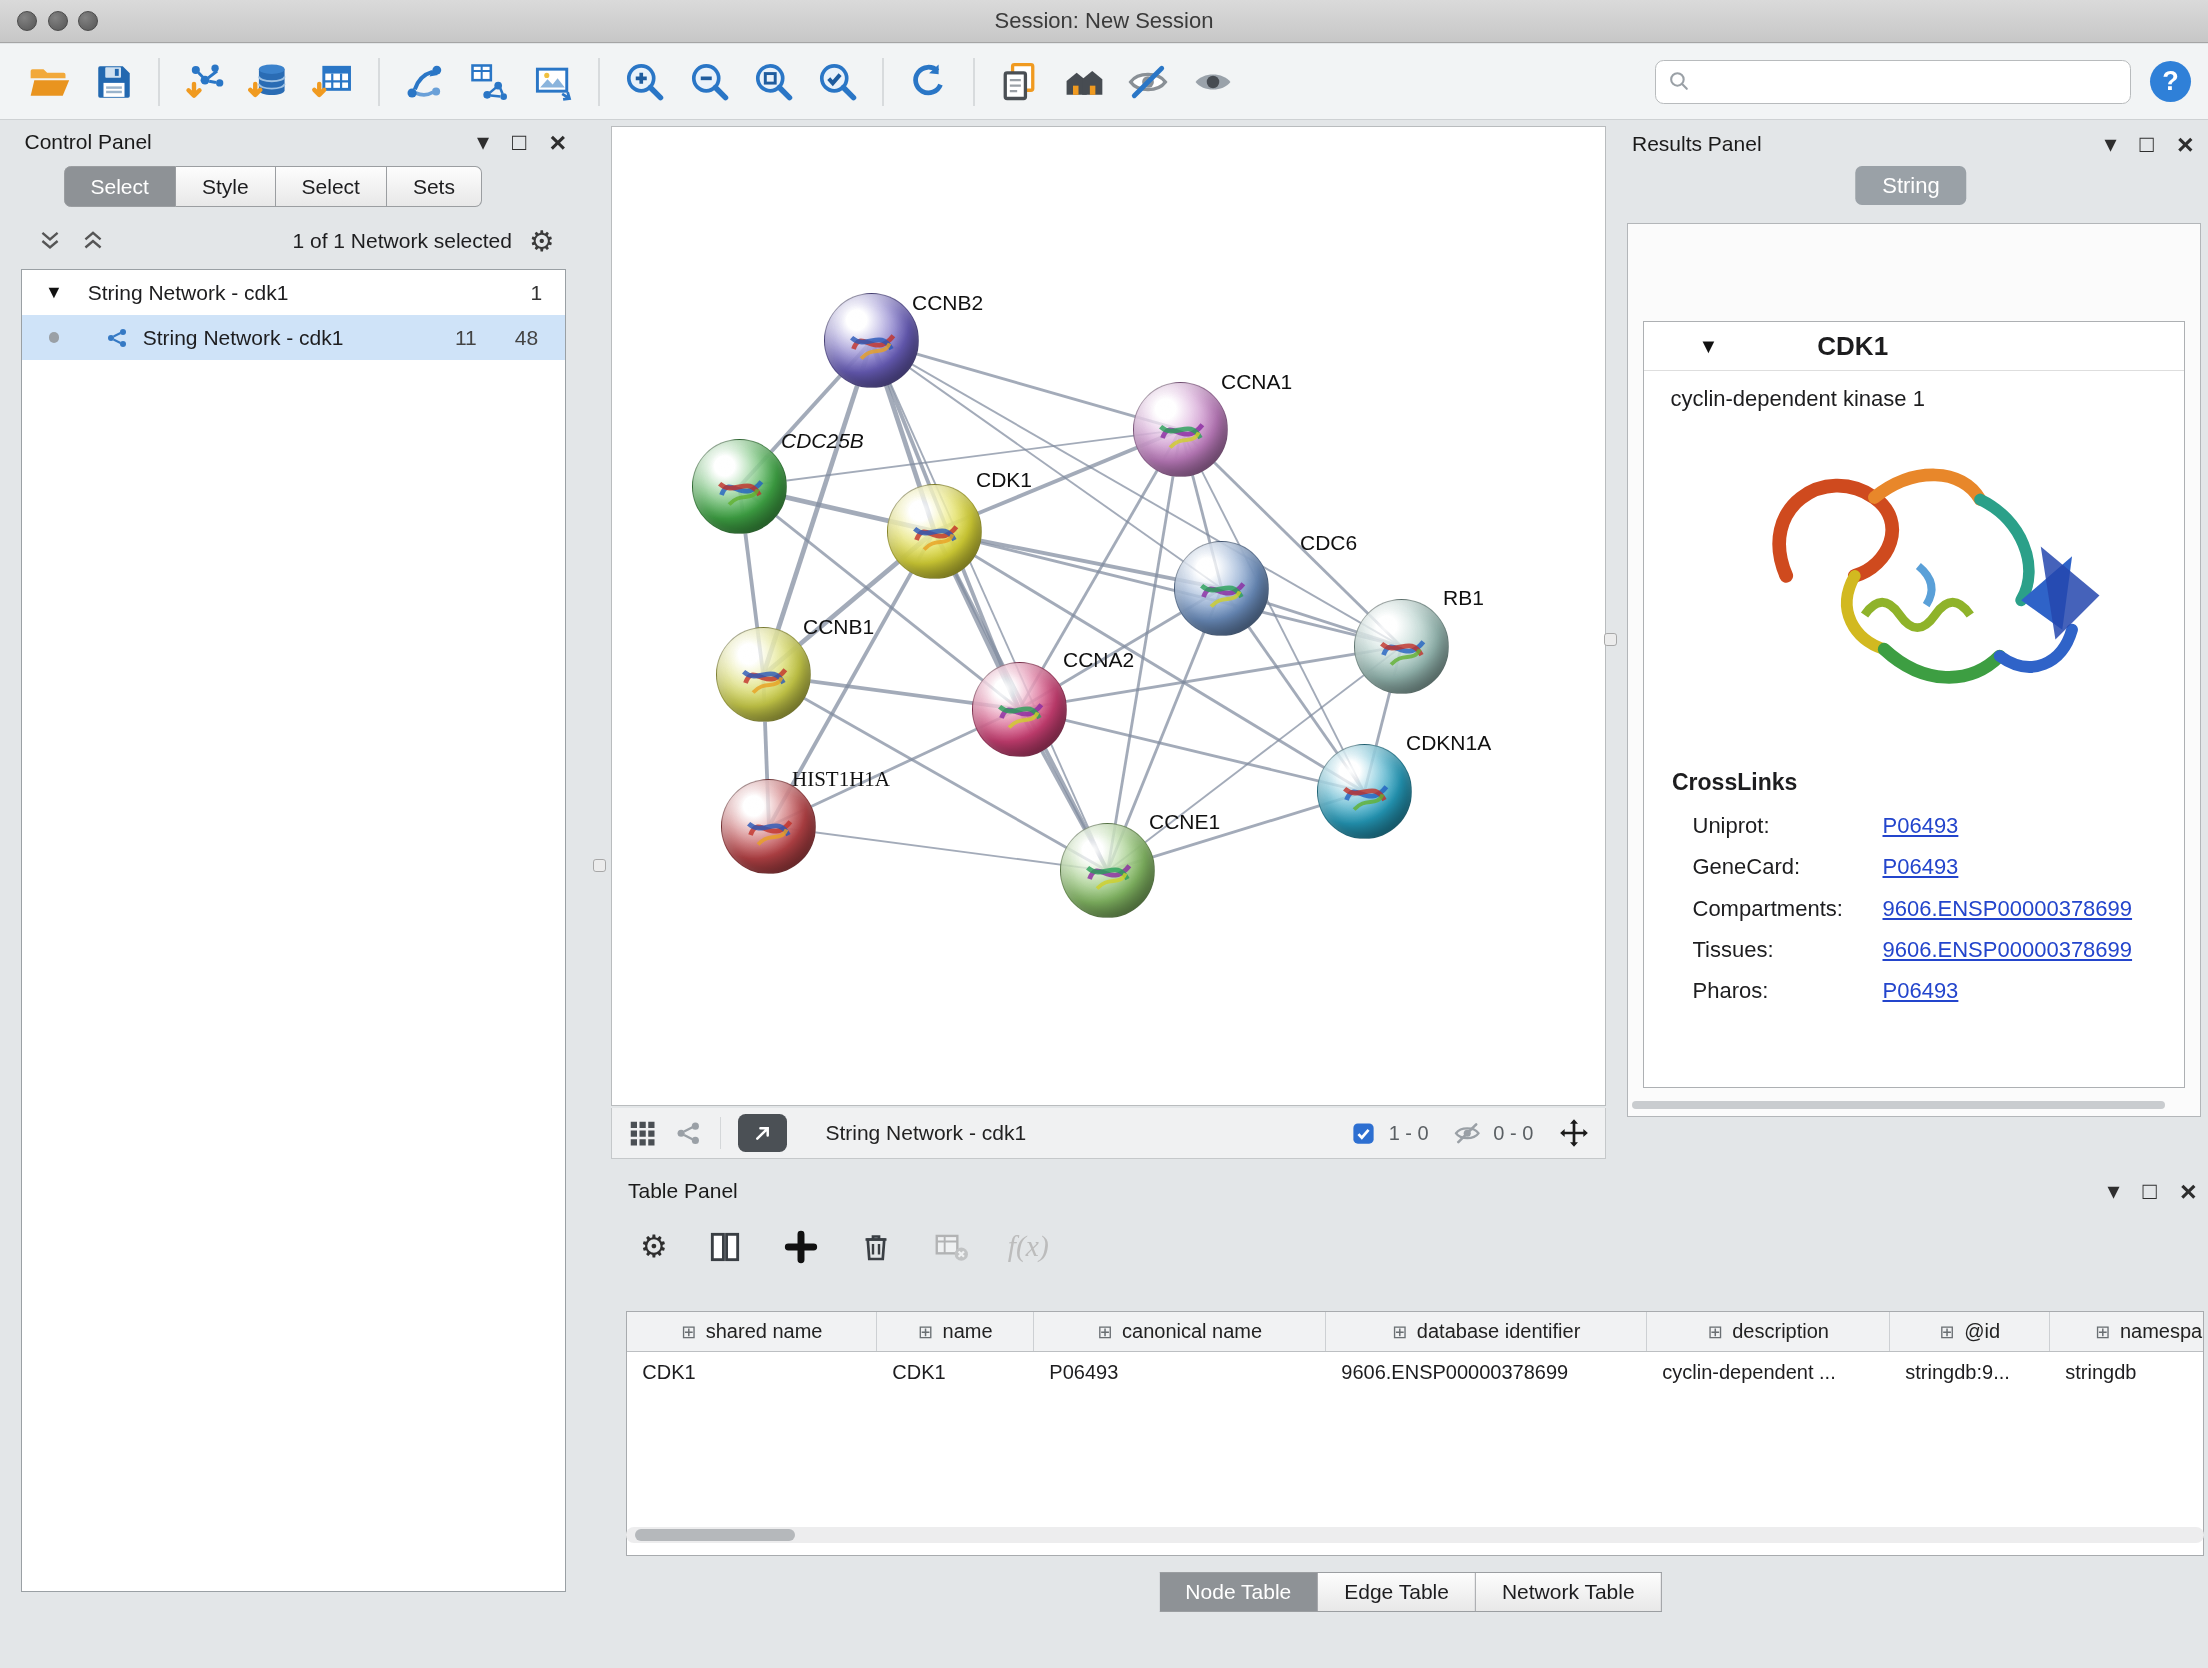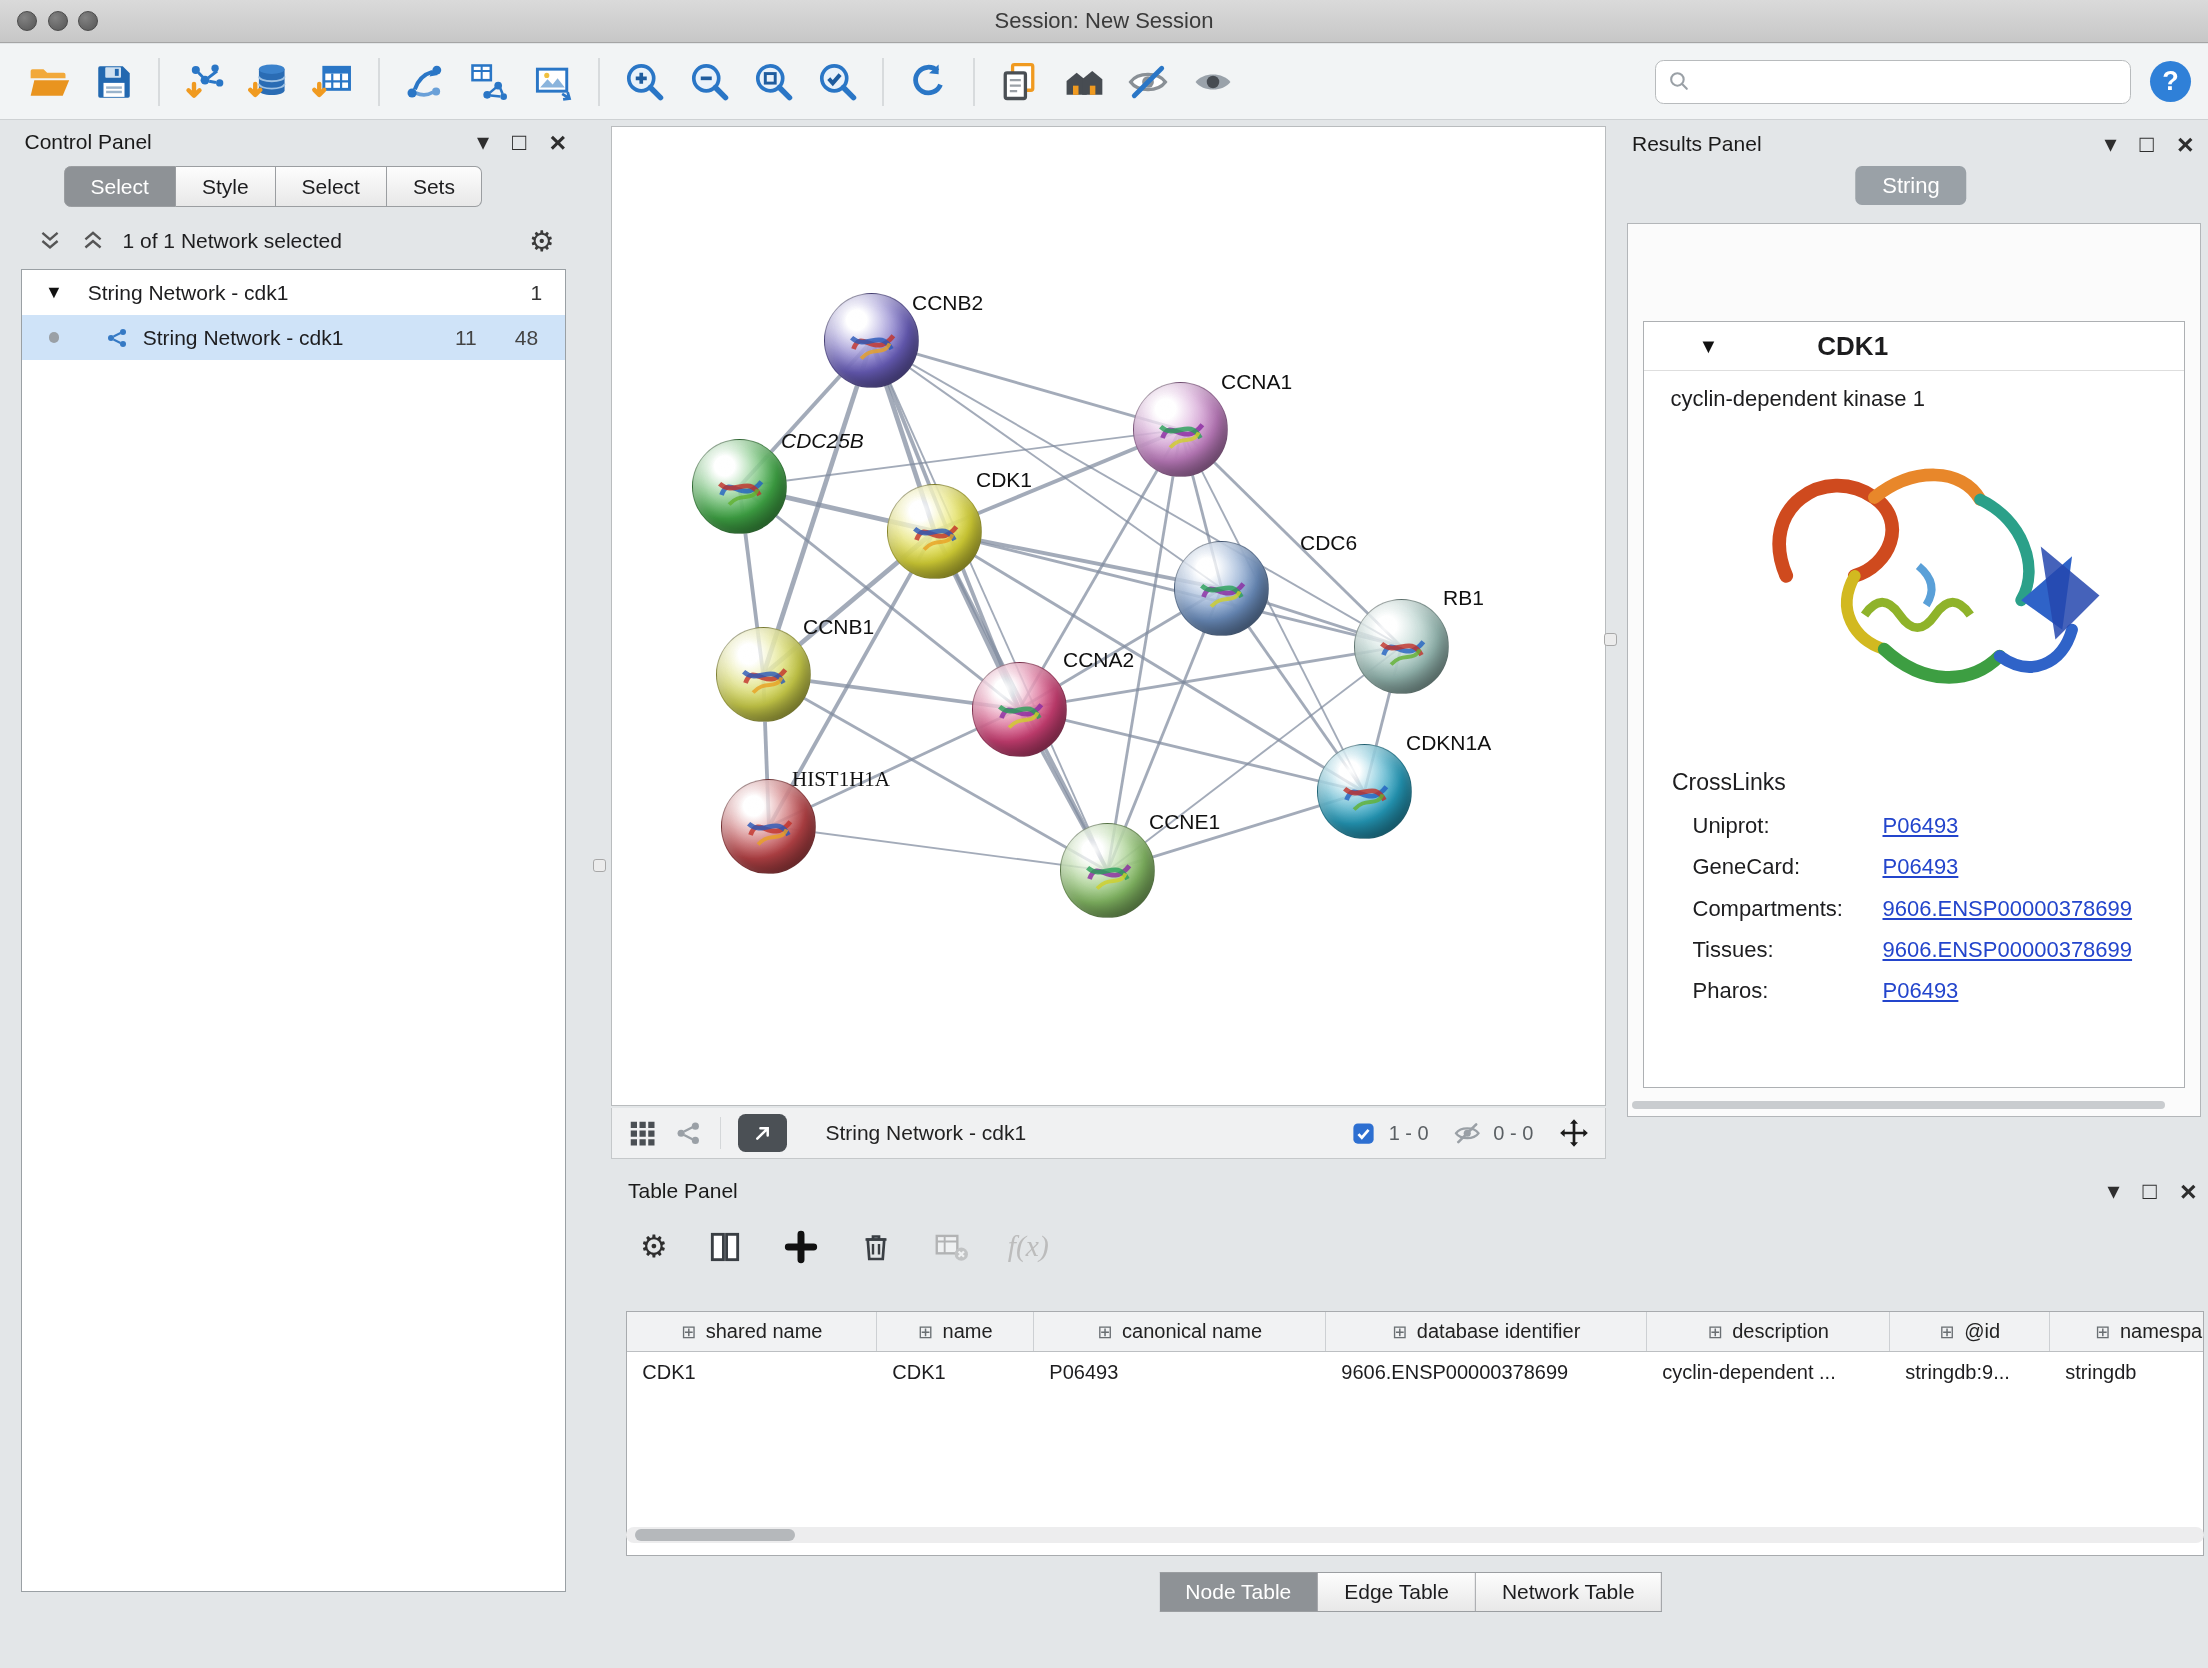--- a/index.html
+++ b/index.html
@@ -34,21 +34,21 @@
 
 
 #control-panel{position:absolute;left:9.5px;top:124px;width:568px;height:1477px}
 #cp-tabs{position:absolute;left:54px;top:42px;height:41px;display:flex}
 .ui-tab{padding:0 26px;height:41px;display:flex;align-items:center;justify-content:center;
         background:linear-gradient(#fdfdfd,#e8e8e8);border:1px solid #9b9ea1;border-left:none;font-size:21px;color:#1d1d1f}
 #cp-tabs .ui-tab:first-child{border-left:1px solid #9b9ea1;border-radius:6.7px 0 0 6.7px}
 #cp-tabs .ui-tab:last-child{border-radius:0 6.7px 6.7px 0}
 .ui-tab.active{background:#8e9296;color:#fff}
 #cp-selrow{position:absolute;left:27px;right:23px;top:95px;height:44px;display:flex;align-items:center;gap:17px}
-#cp-seltext{flex:1;text-align:left;font-size:21px}
+#cp-seltext{flex:1;text-align:right;font-size:21px}
 #cp-gear{font-size:28.5px;color:#3a3a3a}
 #cp-tree{position:absolute;left:11.4px;right:11.4px;top:145px;bottom:9.5px;background:#fff;border:1px solid #9aa0a4}
 .tree-row{height:45px;display:flex;align-items:center;font-size:21px}
 #tree-root{padding:0 23px}
 #tree-root .caret{font-size:18px;margin-right:25px;color:#111}
 #tree-root .count{margin-left:auto;color:#333}
 #tree-child{background:#cfe3f8;padding:0 27px}
 #tree-dot{width:10.5px;height:10.5px;border-radius:50%;background:#9aa0a6;margin-right:46px}
 #tree-child .lbl{margin-left:13.3px}
 #tree-child .nums{margin-left:auto;display:flex;gap:38px;color:#444}
@@ -75,21 +75,21 @@
           font-size:22px;padding:6.7px 27px;border-radius:6.7px}
 #rp-box{position:absolute;left:9.5px;right:3.8px;top:97px;height:894px;border:1px solid #b3b6b9;background:#fbfbfb}
 #rp-buttons{display:flex;justify-content:center;gap:36px;margin-top:23px}
 .rp-btn{border:1.9px solid #8c9195;background:#fff;border-radius:8.6px;font-size:22px;padding:8.6px 30px;color:#111}
 #cdk-box{position:absolute;left:15px;right:15px;top:97px;bottom:28.5px;border:1px solid #adb0b3;background:#fff;overflow:hidden}
 #cdk-head{height:49px;display:flex;align-items:center;border-bottom:1px solid #dedede}
 #cdk-caret{margin-left:55px;font-size:20px;color:#111}
 #cdk-name{margin-left:99px;font-size:26px;font-weight:bold}
 #cdk-desc{font-size:22px;padding:15px 0 0 27px}
 #protein-svg{display:block;margin:17px auto 3.8px}
-#crosslinks-title{font-weight:normal;font-size:23px;padding:13.3px 0 9.5px 28.5px}
+#crosslinks-title{font-weight:bold;font-size:23px;padding:13.3px 0 9.5px 28.5px}
 .cl-row{display:flex;padding:7.6px 0 7.6px 49px;font-size:22px;align-items:baseline}
 .cl-label{width:190px;flex:0 0 auto}
 .cl-value{color:#2345cc;text-decoration:underline;white-space:nowrap}
 #rp-scroll{position:absolute;left:4.8px;bottom:6.7px;width:533px;height:8.6px;background:#c9cccf;border-radius:4.8px}
 
 
 #table-panel{position:absolute;left:613px;top:1173px;width:1595px;height:439px}
 #tp-toolbar{position:absolute;left:27px;top:44px;height:59px;display:flex;align-items:center;gap:38px}
 #tp-gear{font-size:31px;color:#2e2e2e}
 #fx-label{font-family:"Liberation Serif",serif;font-style:italic;font-size:29.5px;color:#bcbcbc}

